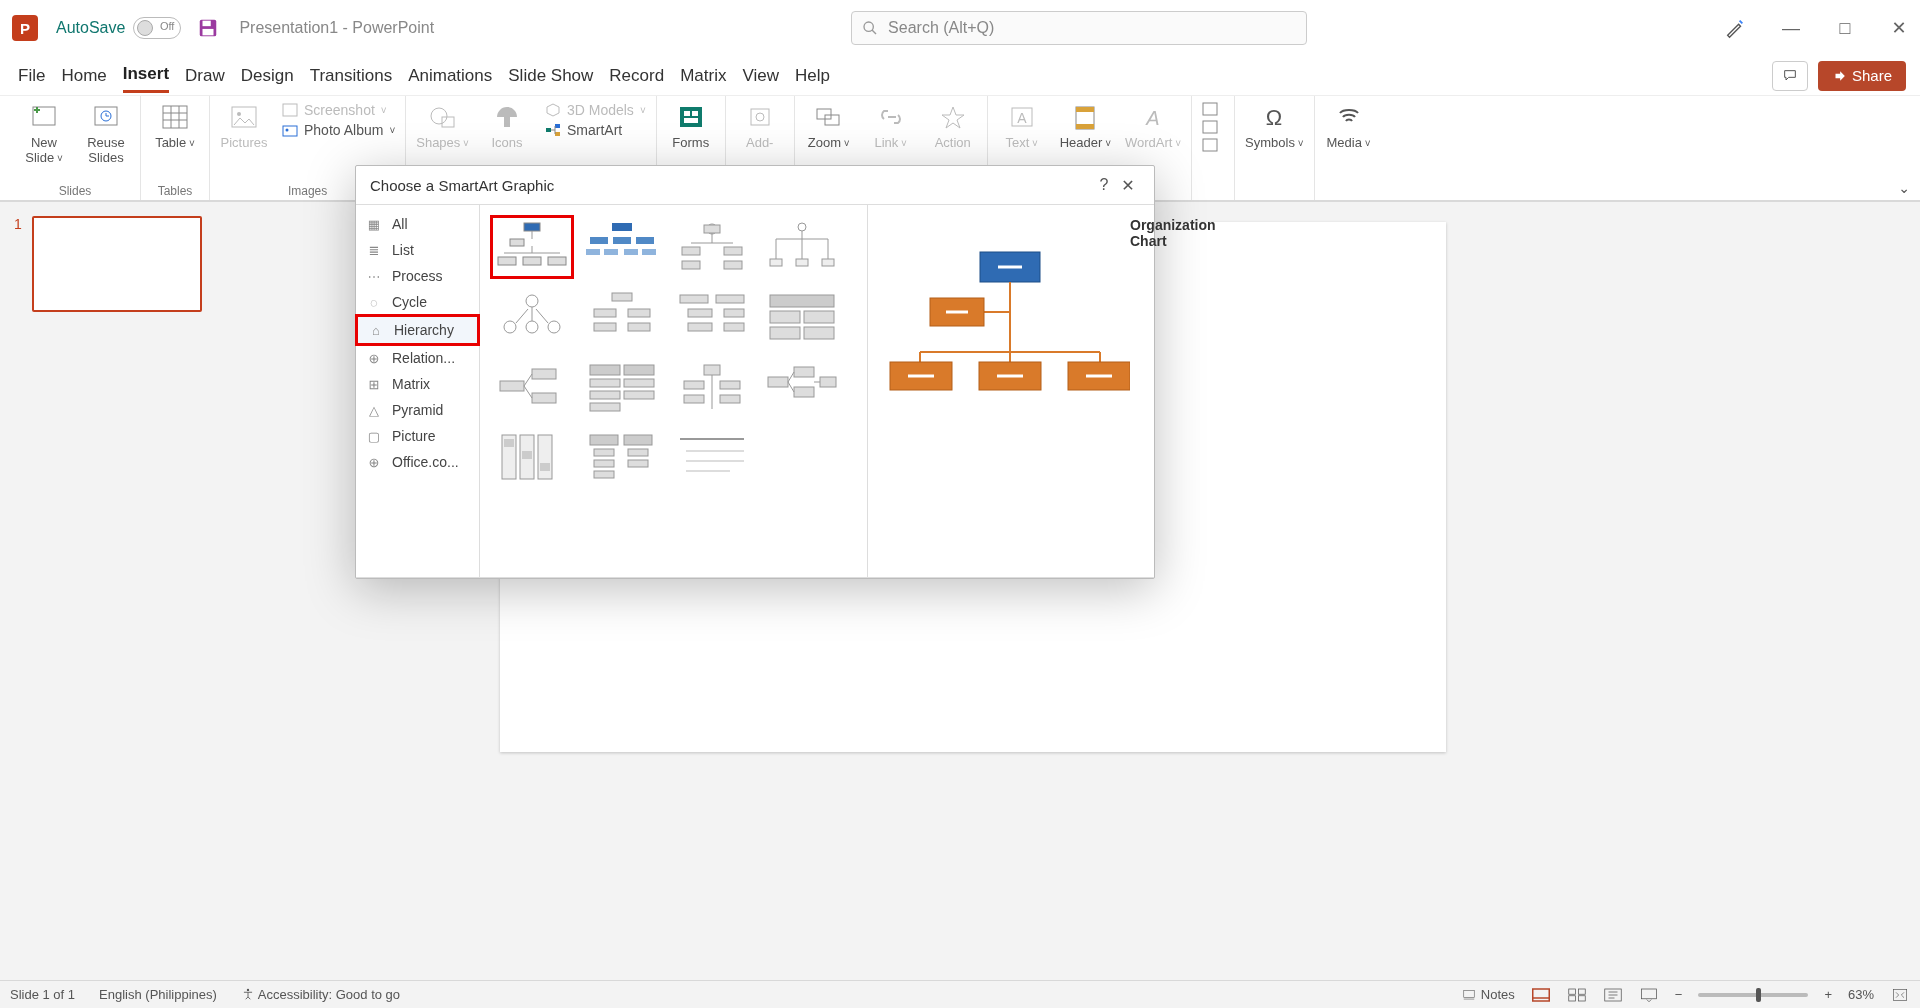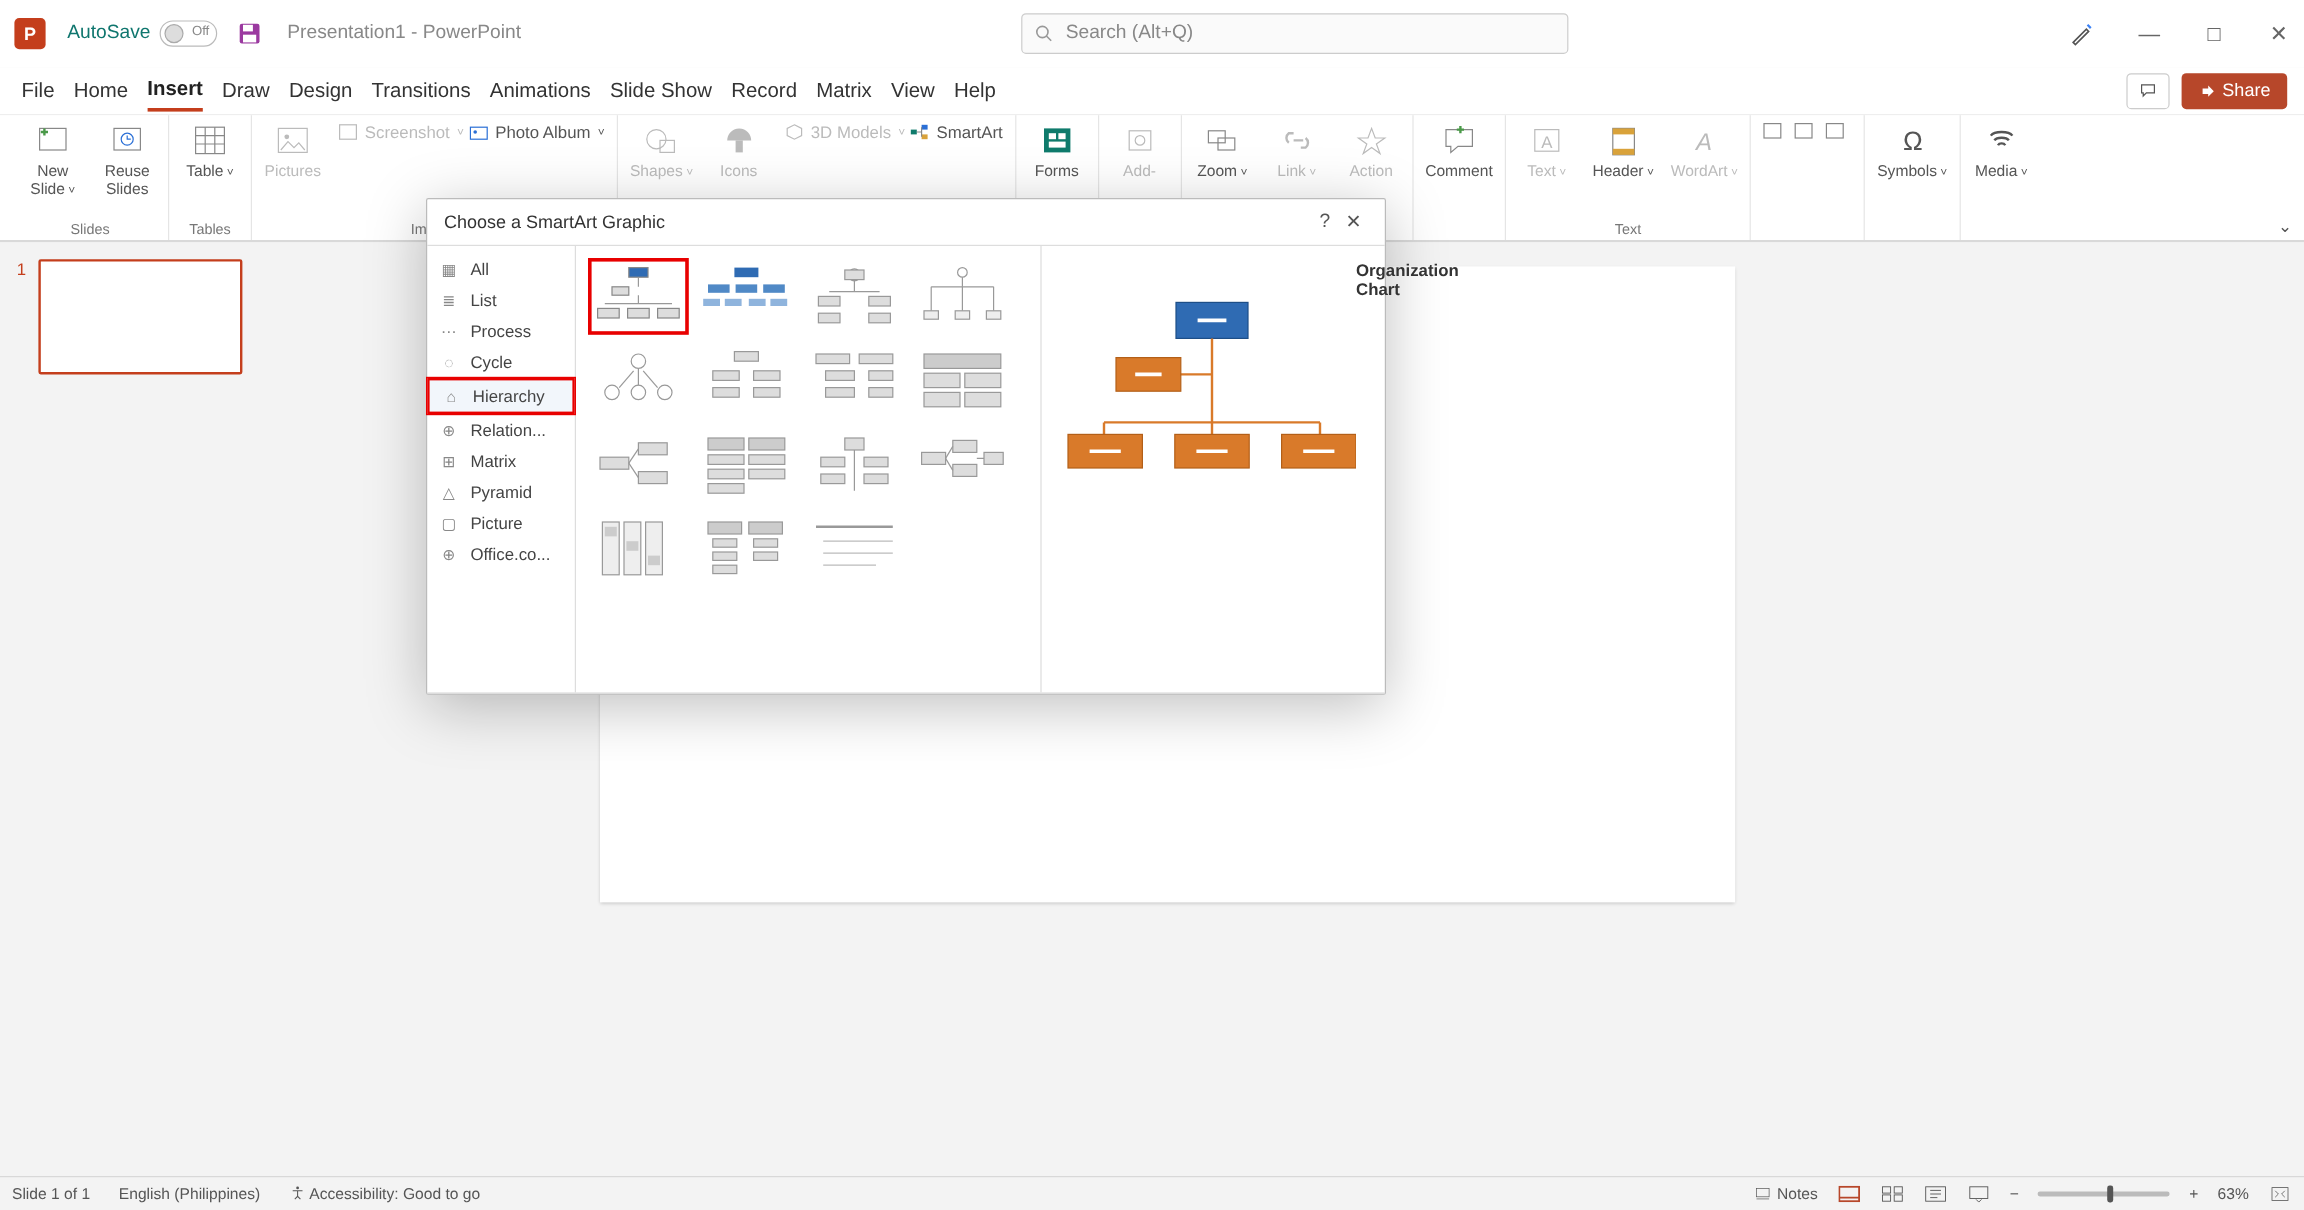--- a/index.html
+++ b/index.html
@@ -30,21 +30,21 @@
 .share-btn { height: 30px; background: #b7472a; color: #fff; border-radius: 4px; padding: 0 14px; display: flex; align-items: center; gap: 6px; font-size: 15px;}
 
 
 .ribbon { height: 106px; background: #fff; display: flex; border-bottom: 2px solid #d9d9d9; padding-left: 10px; position:relative; }
 .ribbon-group { display: flex; flex-direction: column; align-items: center; padding: 6px 10px 2px; border-right: 1px solid #e5e5e5; }
 .ribbon-group:last-child{border-right:none;}
 .ribbon-buttons { flex: 1; display: flex; align-items: flex-start; gap: 14px; }
 .rbtn { display: flex; flex-direction: column; align-items: center; font-size: 13px; color: #555; gap: 4px; cursor: pointer; min-width: 48px;}
 .rbtn.disabled { color: #bbb; }
 .rbtn .ico { height: 30px; display:flex; align-items:center; justify-content:center;}
-.rbtn-stack { display:flex; flex-direction:row; gap:4px; font-size:14px; color:#555; }
+.rbtn-stack { display:flex; flex-direction:column; gap:4px; font-size:14px; color:#555; }
 .rbtn-stack .row{display:flex; align-items:center; gap:6px; cursor:pointer;}
 .rbtn-stack .row.disabled{color:#bbb;}
 .ribbon-group-label { font-size: 12px; color: #777; margin-top: 2px; }
 .ribbon-collapse { position:absolute; right:10px; bottom:4px; font-size:14px; color:#555;}
 
 
 .workspace { position: absolute; top: 202px; left: 0; right: 0; bottom: 28px; background: #f3f3f3; display: flex; }
 .thumb-pane { width: 220px; padding: 14px; }
 .thumb-wrap{display:flex; gap:10px;}
 .thumb-num { color: #c43e1c; font-size: 14px; }
@@ -320,34 +320,20 @@
                 <polygon points="15,4 18,12 26,12 19,17 22,25 15,20 8,25 11,17 4,12 12,12" fill="none" stroke="#bbb"></polygon>
               </svg>
             </div>
             <div style="white-space: pre; text-align: center; line-height: 1.15;">Action</div>
           </div>
         </div>
         <div class="ribbon-group-label">&nbsp;</div>
       </div>
       <div class="ribbon-group">
         <div class="ribbon-buttons">
-          <div class="rbtn">
-            <div class="ico">
-              <svg width="30" height="28">
-                <path d="M4 5h22v14H14l-6 5v-5H4z" fill="none" stroke="#888"></path>
-                <path d="M16 2v6M13 5h6" stroke="#4a9948" stroke-width="2"></path>
-              </svg>
-            </div>
-            <div style="white-space: pre; text-align: center; line-height: 1.15;">Comment</div>
-          </div>
-        </div>
-        <div class="ribbon-group-label">&nbsp;</div>
-      </div>
-      <div class="ribbon-group">
-        <div class="ribbon-buttons">
           <div class="rbtn disabled">
             <div class="ico">
               <svg width="30" height="28">
                 <rect x="5" y="5" width="20" height="18" fill="none" stroke="#bbb"></rect>
                 <text x="15" y="20" text-anchor="middle" font-size="14" fill="#bbb">A</text>
               </svg>
             </div>
             <div style="white-space: pre; text-align: center; line-height: 1.15;">Text<span style="font-size: 10px;"> ˅</span></div>
           </div>
           <div class="rbtn">

